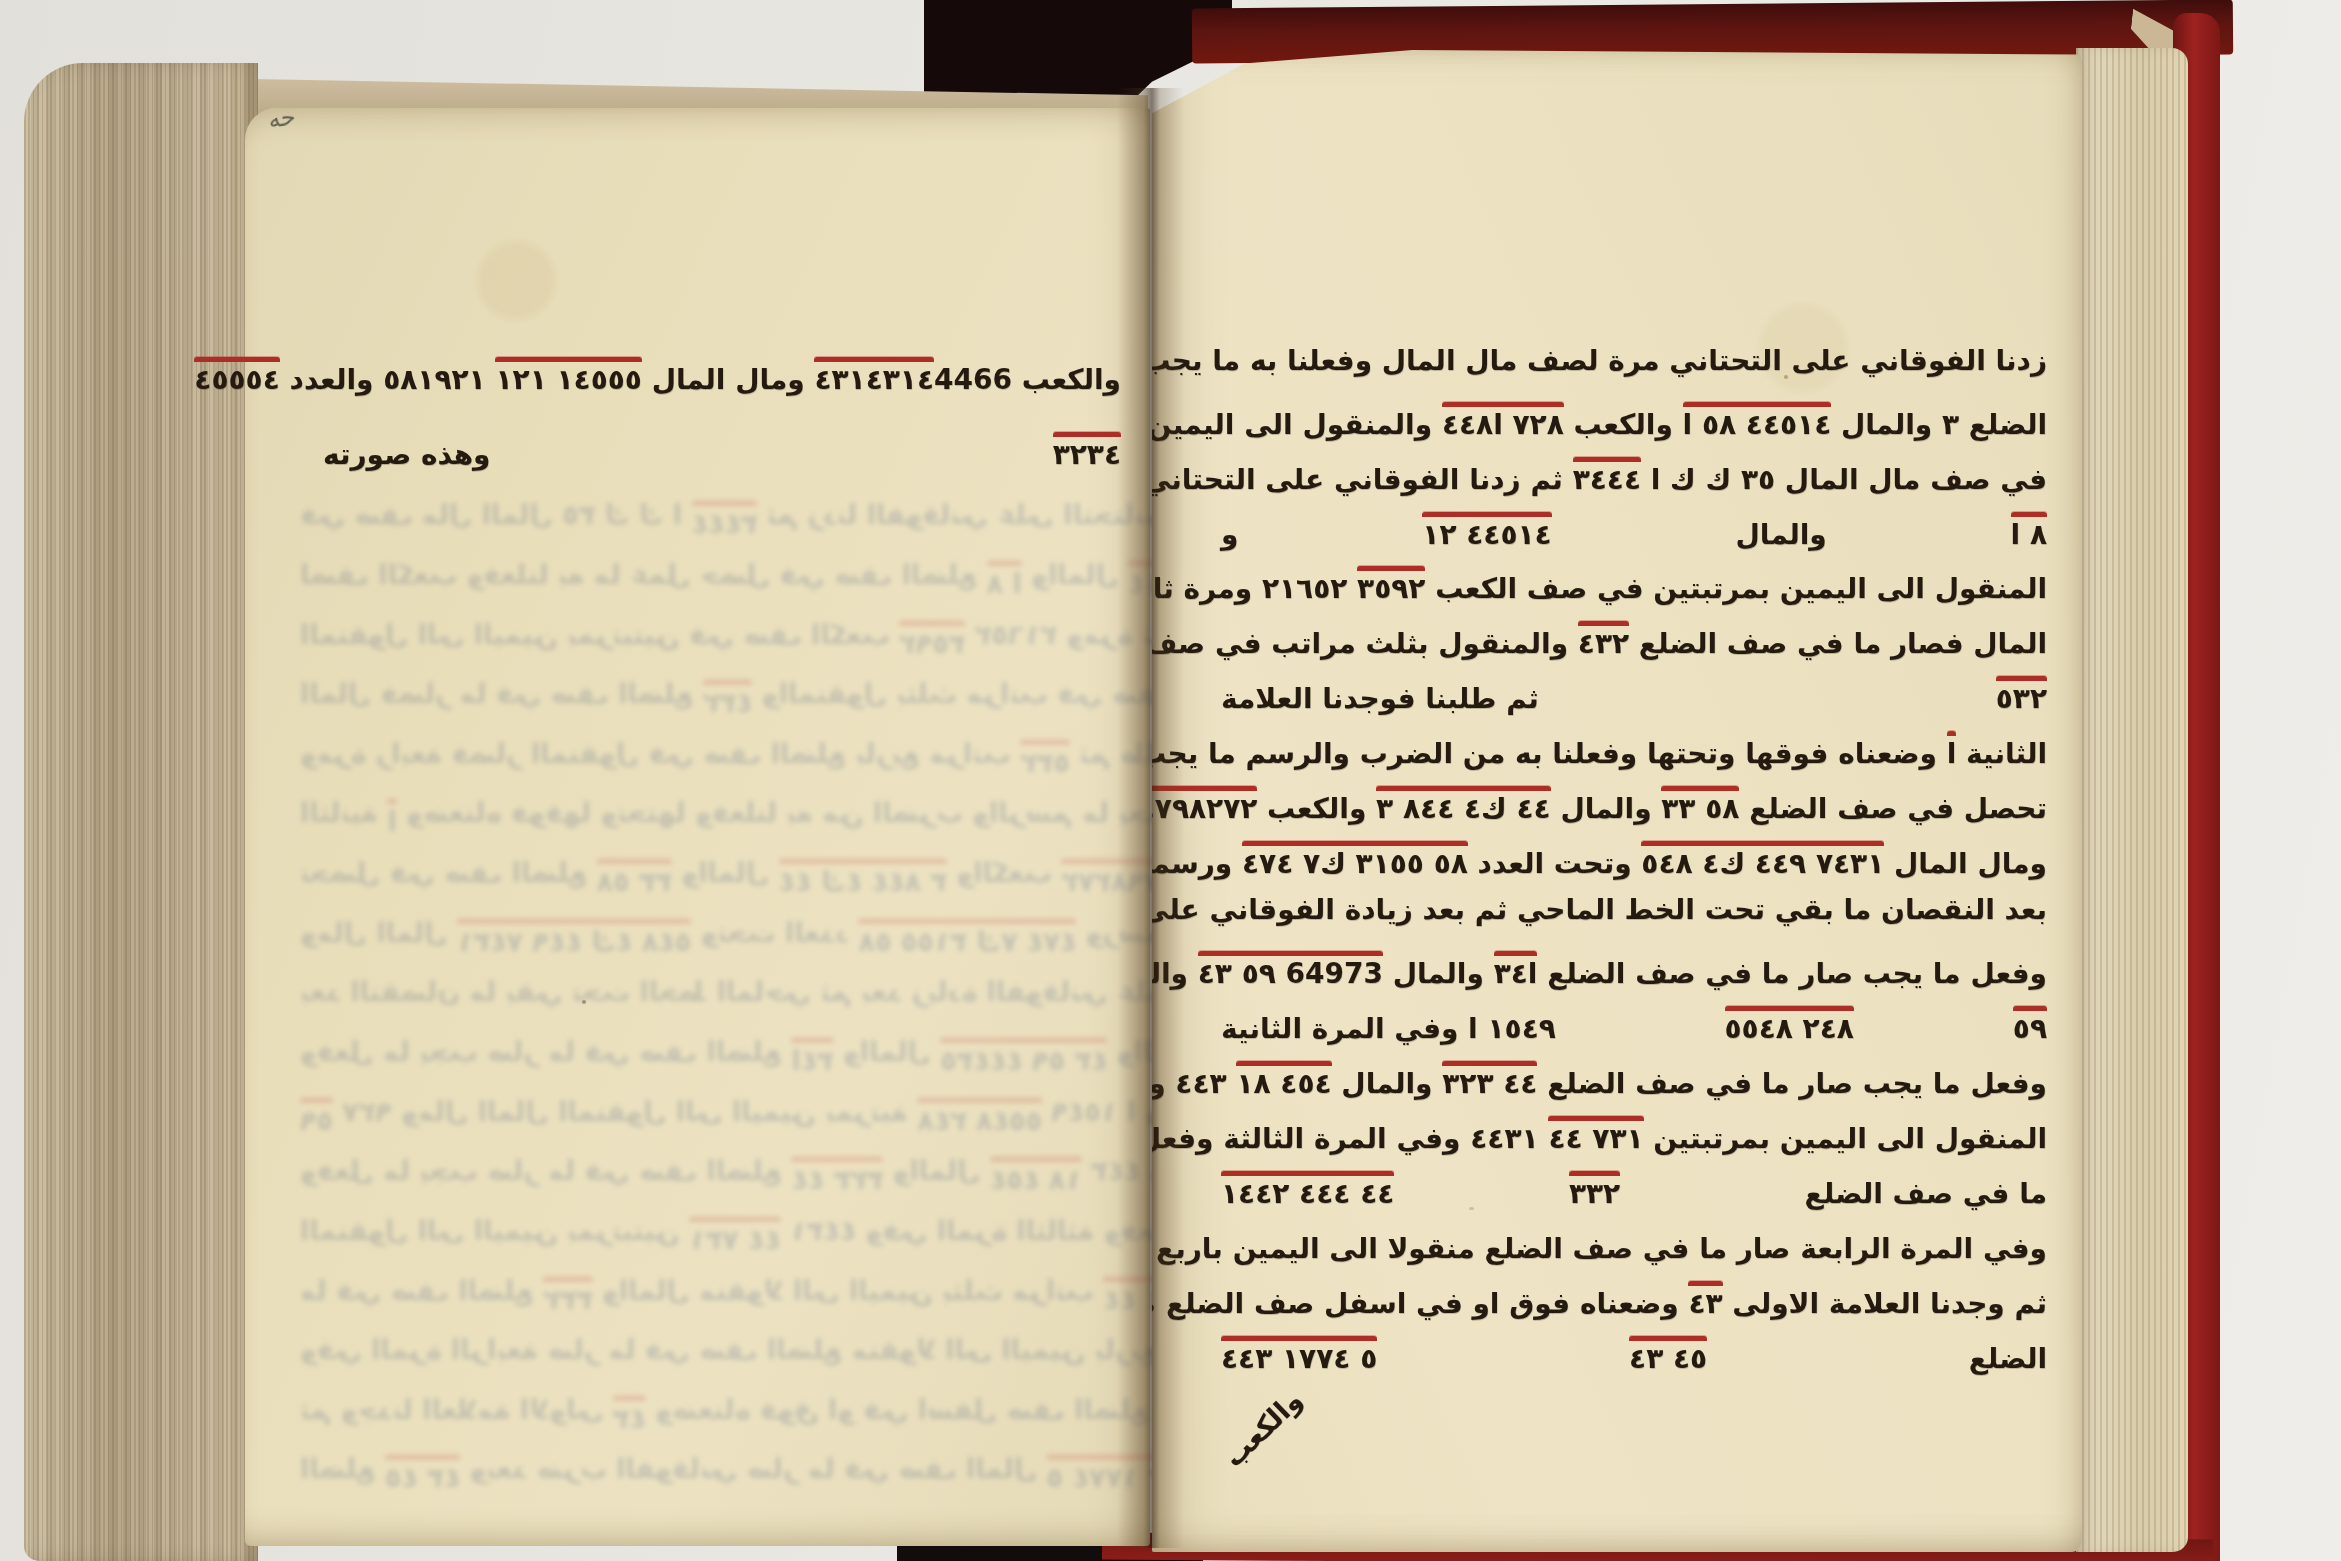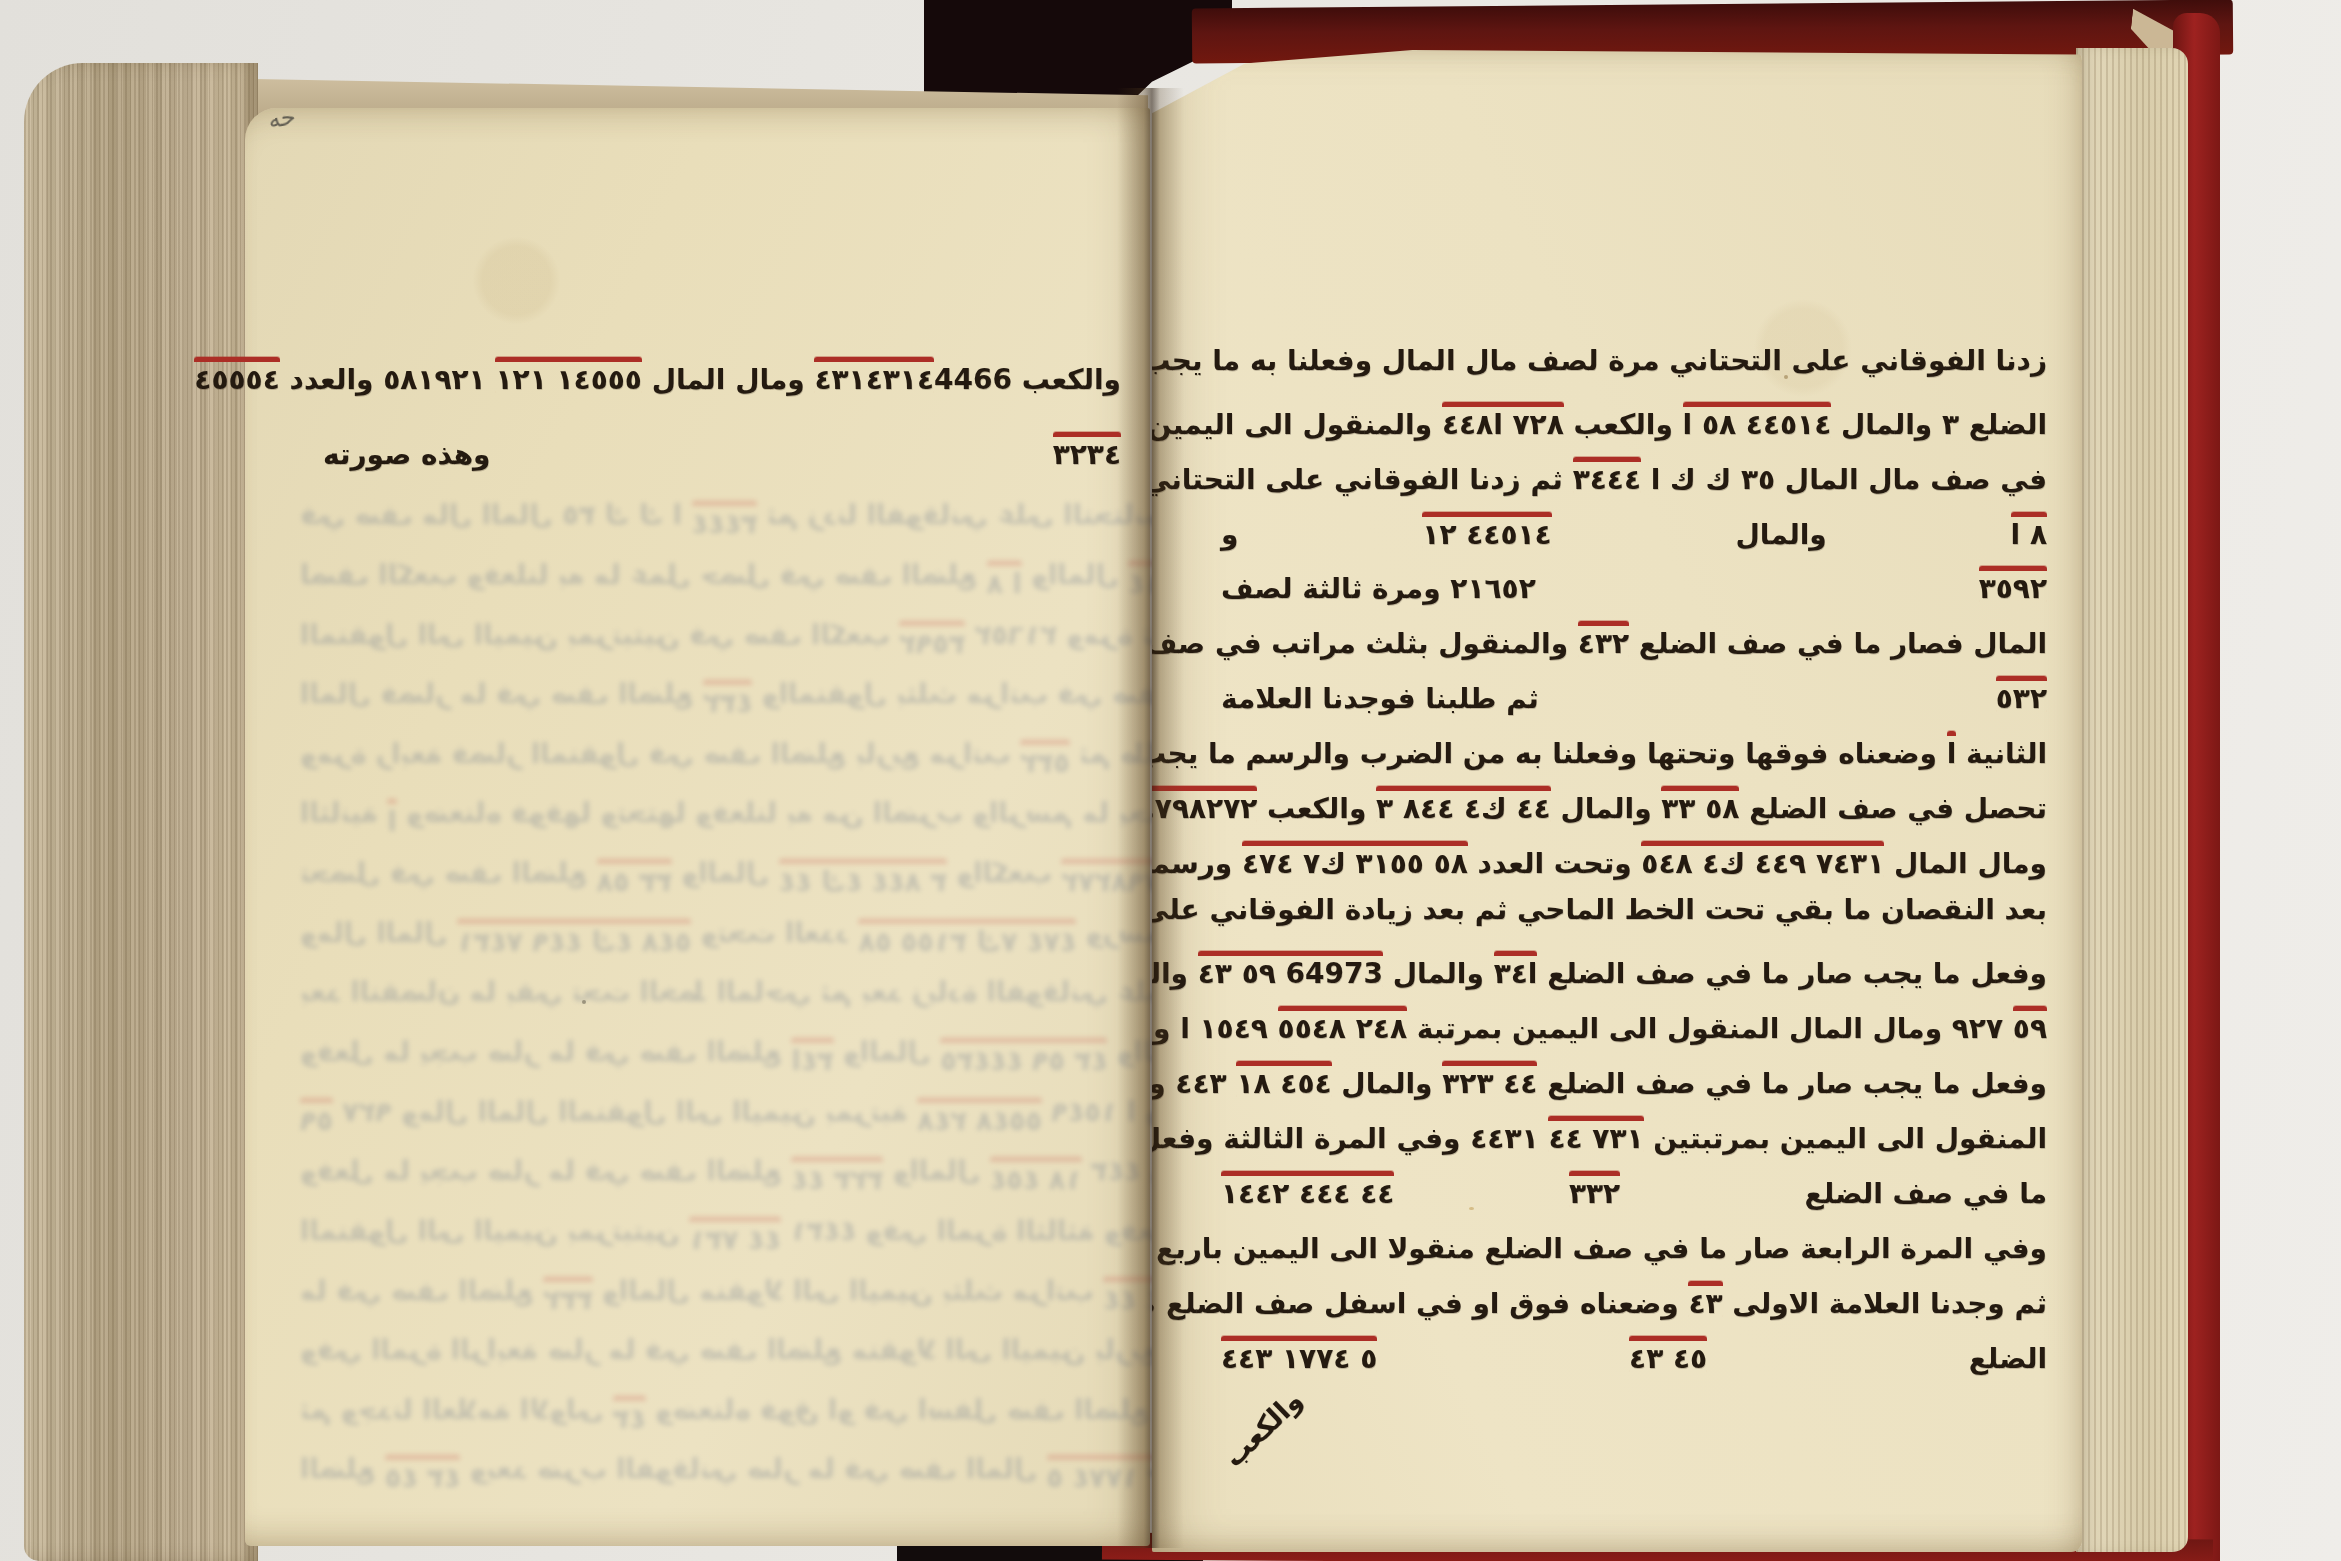--- a/index.html
+++ b/index.html
@@ -236,20 +236,21 @@
           <span class="seg rd">٣٤٤٤</span>
           <span class="seg"> ثم زدنا الفوقاني على التحتاني مرة ثانية</span>
         </div>
         <div class="t-line main" style="top: 465px; left: 69px; width: 826px;">
           <span class="seg rd">٨ ا</span>
           <span class="seg"> والمال </span>
           <span class="seg rd">٤٤٥١٤ ١٢</span>
           <span class="seg"> و</span>
         </div>
         <div class="t-line main" style="top: 519px; left: 69px; width: 826px;">
+          <span class="seg">المنقول الى اليمين بمرتبتين في صف الكعب </span>
           <span class="seg rd">٣٥٩٢</span>
           <span class="seg"> ٢١٦٥٢ ومرة ثالثة لصف</span>
         </div>
         <div class="t-line main" style="top: 574px; left: 69px; width: 826px;">
           <span class="seg">المال فصار ما في صف الضلع </span>
           <span class="seg rd">٤٣٢</span>
           <span class="seg"> والمنقول بثلث مراتب في صف المال </span>
           <span class="seg rd">٤٥٥١٤٤ ٣٤</span>
         </div>
         <div class="t-line main" style="top: 629px; left: 69px; width: 826px;">
@@ -282,21 +283,20 @@
         <div class="t-line main" style="top: 904px; left: 69px; width: 826px;">
           <span class="seg">وفعل ما يجب صار ما في صف الضلع </span>
           <span class="seg rd">ا٣٤</span>
           <span class="seg"> والمال </span>
           <span class="seg rd">64973 ٥٩ ٤٣</span>
           <span class="seg"> والكعب </span>
           <span class="seg rd">٣٥٢٤ ٣</span>
         </div>
         <div class="t-line main" style="top: 959px; left: 69px; width: 826px;">
           <span class="seg rd">٥٩</span>
-          <span class="seg"> ٩٢٧ ومال المال المنقول الى اليمين بمرتبة </span>
           <span class="seg rd">٢٤٨ ٥٥٤٨</span>
           <span class="seg"> ١٥٤٩ ا وفي المرة الثانية</span>
         </div>
         <div class="t-line main" style="top: 1014px; left: 69px; width: 826px;">
           <span class="seg">وفعل ما يجب صار ما في صف الضلع </span>
           <span class="seg rd">٤٤ ٣٢٣</span>
           <span class="seg"> والمال </span>
           <span class="seg rd">٤٥٤ ١٨</span>
           <span class="seg"> ٤٤٣ والكعب</span>
         </div>

